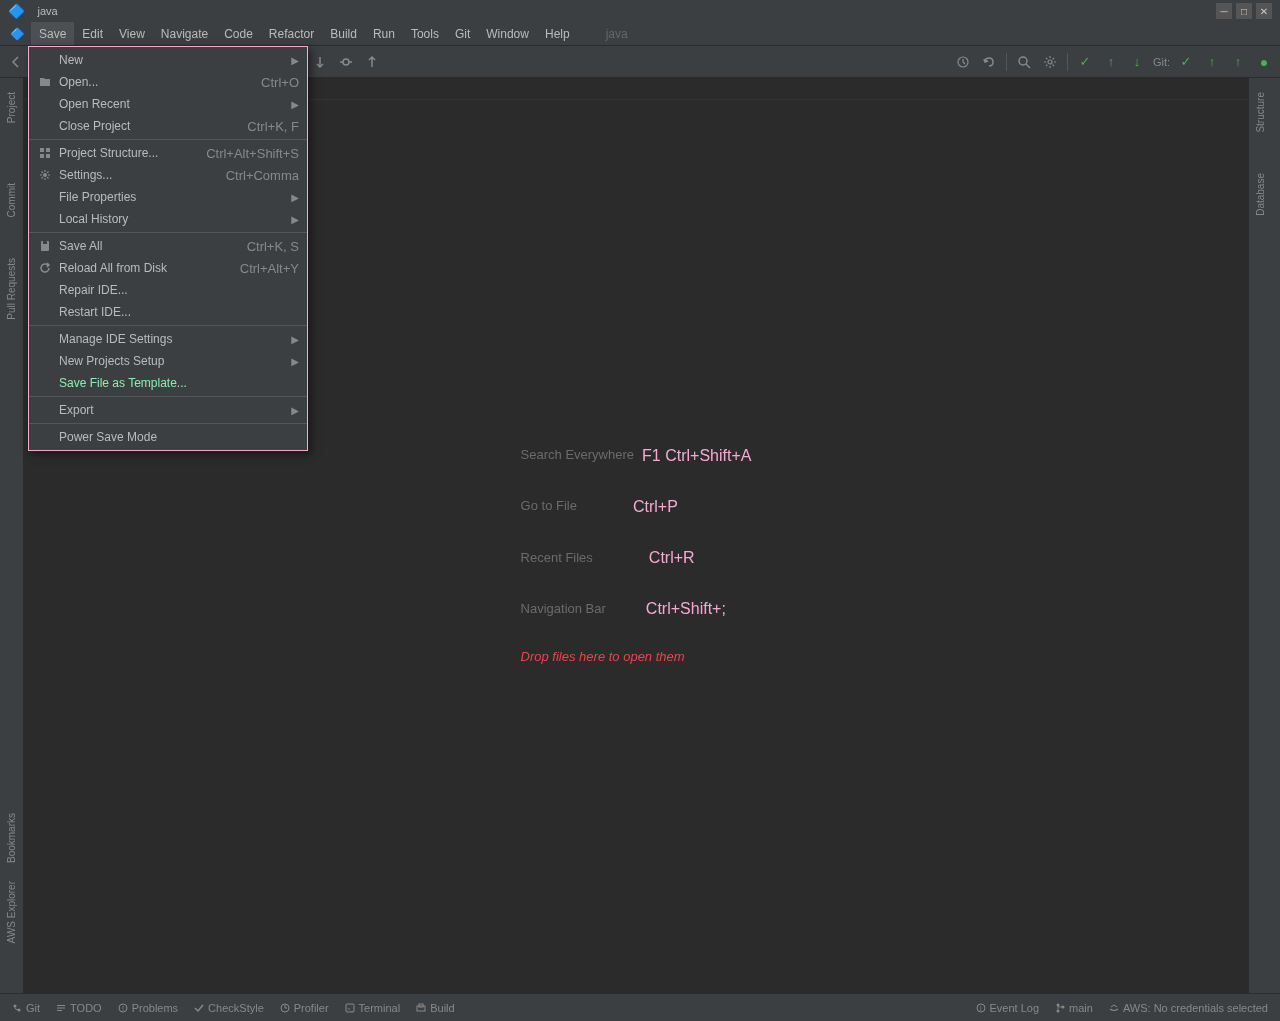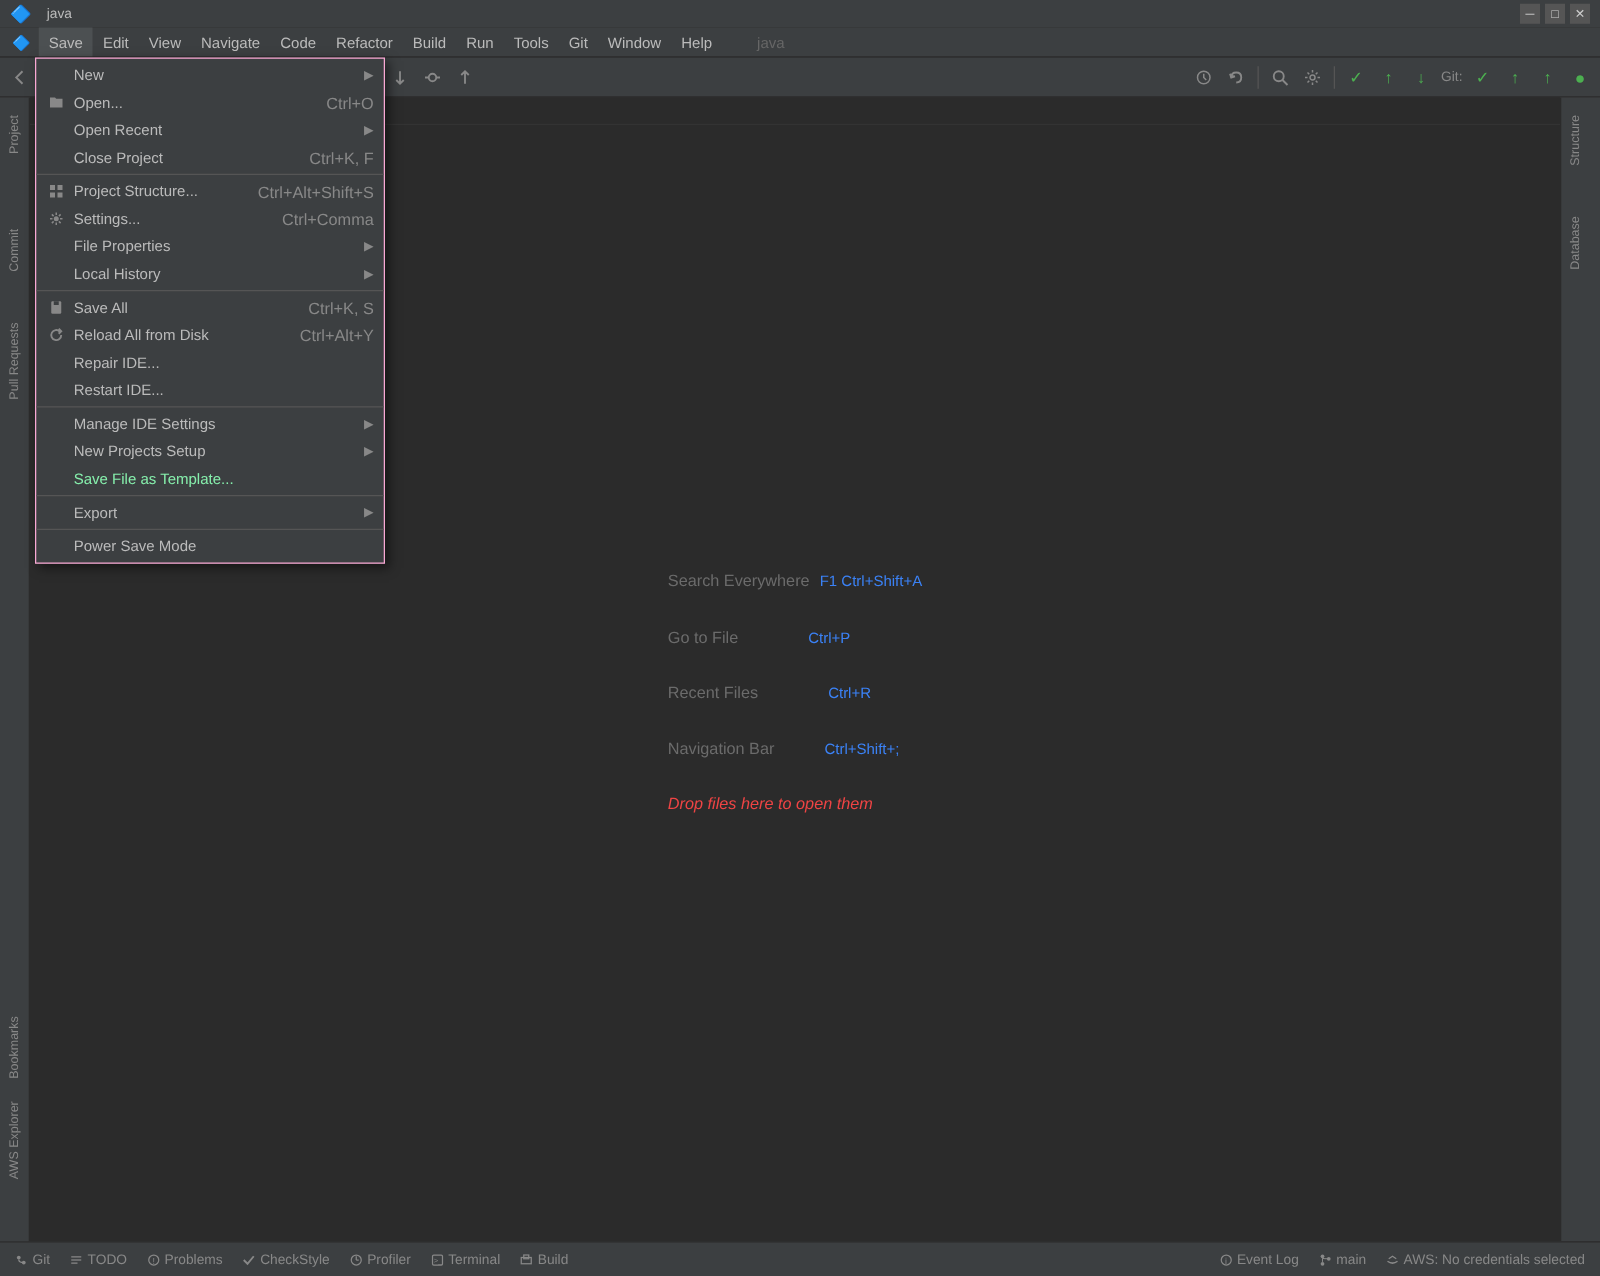--- a/index.html
+++ b/index.html
@@ -133,22 +133,22 @@
       font-size: 13px;
       line-height: 2.2;
     }
     .hint-row {
       display: flex;
       align-items: center;
       gap: 8px;
       margin-top: 16px;
     }
     .hint-key {
-      color: #3b82f6;
-      font-size: 12px;
+      color: #f9a8d4;
+      font-size: 16px;
     }
 
     
     .menu-dropdown {
       position: absolute;
       top: 22px;
       left: 0;
       background: #3c3f41;
       border: 1px solid #f9a8d4;
       min-width: 280px;

